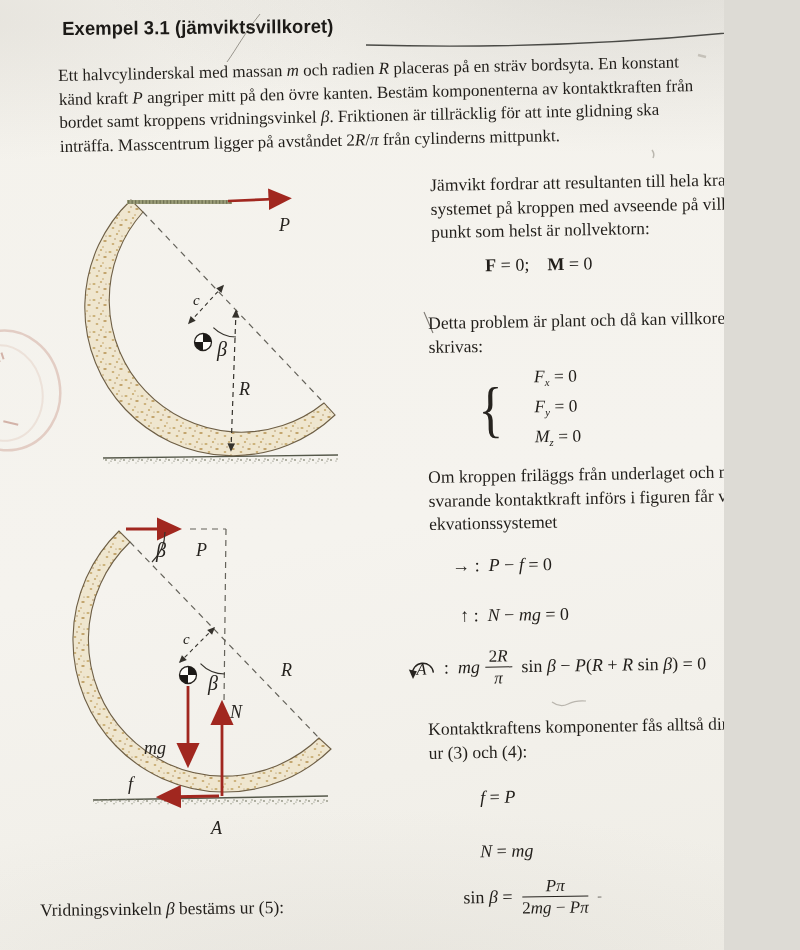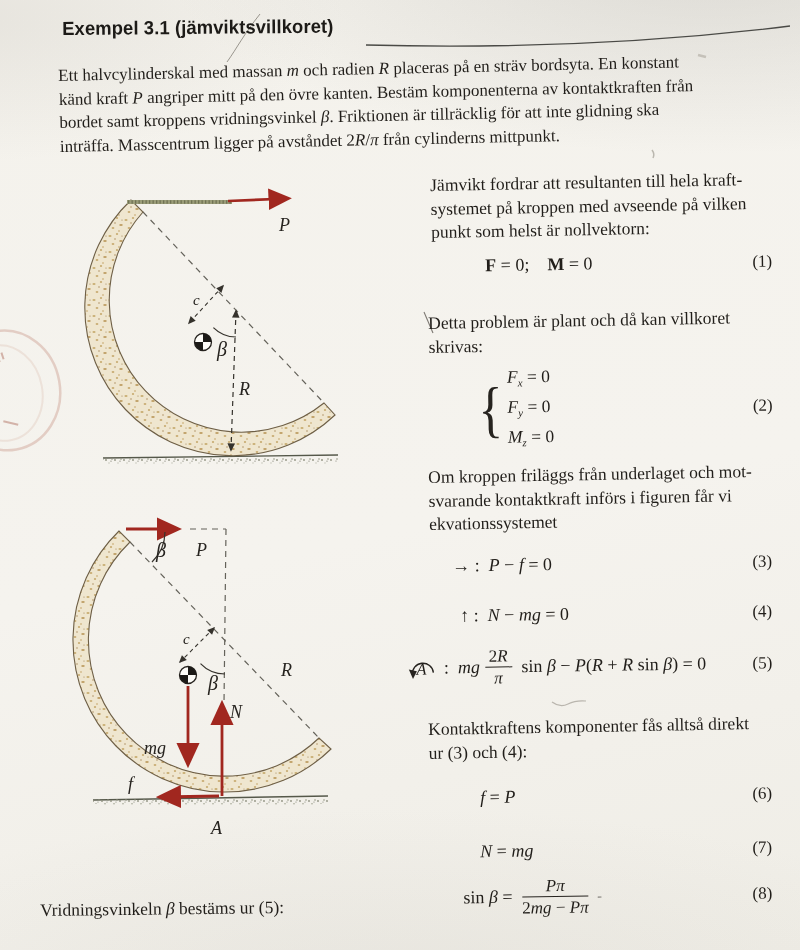--- a/index.html
+++ b/index.html
@@ -1,16 +1,16 @@
 <!DOCTYPE html>
 <html><head>
 <meta charset="utf-8">
 <style>
   html,body{margin:0;padding:0;background:#dddbd5;}
-  .page{position:relative;width:800px;height:950px;overflow:hidden;
+  .page{position:relative;width:724px;height:950px;overflow:hidden;
     background:
       radial-gradient(900px 320px at 88% -4%, rgba(183,181,175,.38), transparent 60%),
       radial-gradient(700px 260px at -5% 2%, rgba(190,186,178,.25), transparent 55%),
       radial-gradient(1000px 300px at 50% 104%, rgba(196,192,184,.20), transparent 60%),
       linear-gradient(168deg,#f4f2ec 0%,#f5f3ee 55%,#efede6 100%);
     font-family:"Liberation Serif", serif;color:#211e1a;}
   .overlay{position:absolute;left:0;top:0;pointer-events:none;}
   .title{position:absolute;left:62px;top:18px;margin:0;
     font-family:"Liberation Sans", sans-serif;font-weight:700;font-size:19px;
     letter-spacing:.1px;color:#1c1a17;transform:rotate(-.5deg) scaleX(.97);transform-origin:left top;}
@@ -41,21 +41,21 @@
   #eq1{top:256px;} #eq1 .eq{padding-left:55px;}
   #eq2{top:366px;} 
   #eq3{top:556px;} #eq3 .eq{padding-left:22px;}
   #eq4{top:606px;} #eq4 .eq{padding-left:30px;}
   #eq5{top:648px;left:406px;width:366px;}
   #eq6{top:788px;} #eq6 .eq{padding-left:50px;}
   #eq7{top:842px;} #eq7 .eq{padding-left:50px;}
   #eq8{top:878px;} #eq8 .eq{padding-left:33px;}
   .sys{display:inline-flex;align-items:center;padding-left:45px;}
   .brace{font-size:62px;font-weight:400;line-height:.95;transform:scaleX(.82);margin-right:2px;color:#26231f;}
-  .sysrows span.row{display:block;font-size:17.5px;line-height:24px;white-space:pre;}
+  .sysrows span.row{display:block;font-size:17.5px;line-height:24px;white-space:pre;margin-left:27px;}
   .d1{position:absolute;left:60px;top:185px;}
   .d2{position:absolute;left:38px;top:498px;}
   svg text{font-family:"Liberation Serif", serif;fill:#26231f;}
   .lab{font-style:italic;font-size:18px;}
   .labS{font-style:italic;font-size:15px;}
   .labB{font-style:italic;font-size:20px;}
 </style>
 </head>
 <body>
 

